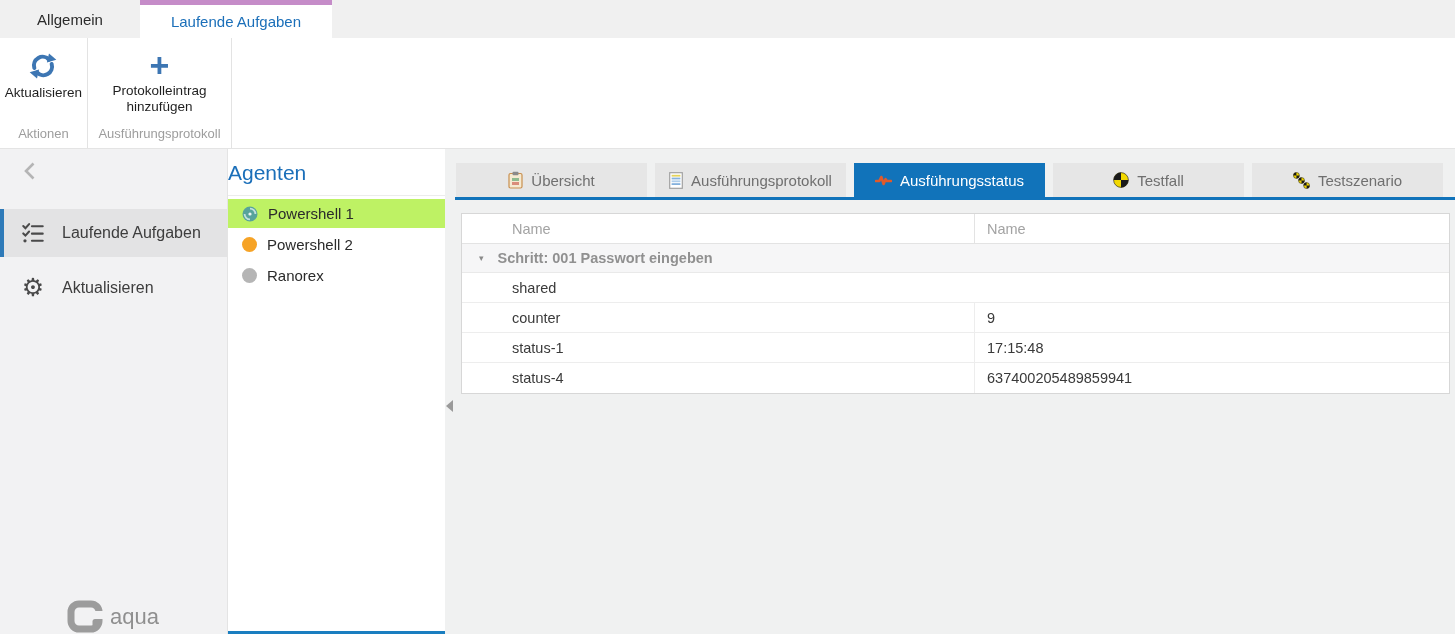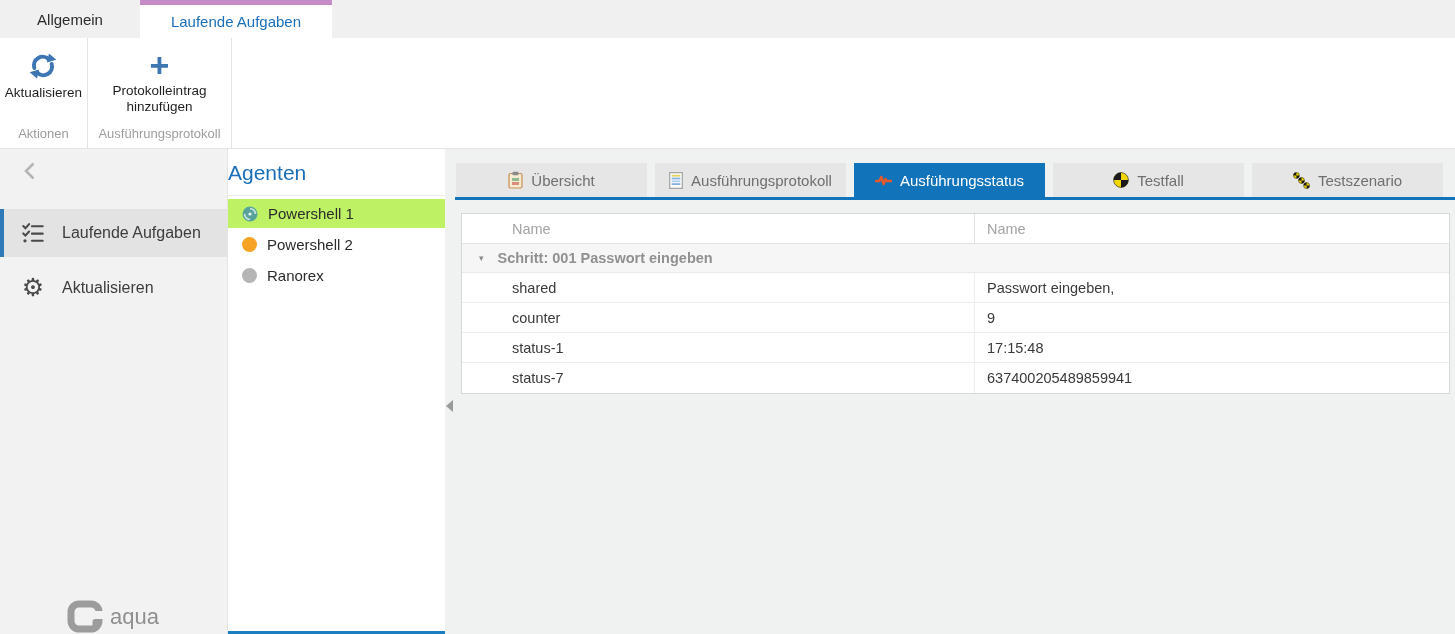--- a/index.html
+++ b/index.html
@@ -254,31 +254,30 @@
         <div class="trow thead">
           <div class="c1">Name</div>
           <div class="c2">Name</div>
         </div>
         <div class="tgroup">
           <span class="tri">▾</span>
           <span class="glbl">Schritt: 001 Passwort eingeben</span>
         </div>
         <div class="trow">
           <div class="c1">shared</div>
-          <div class="c2">Passwort eingeben,</div>
         </div>
         <div class="trow">
           <div class="c1">counter</div>
           <div class="c2">9</div>
         </div>
         <div class="trow">
           <div class="c1">status-1</div>
           <div class="c2">17:15:48</div>
         </div>
         <div class="trow">
-          <div class="c1">status-7</div>
+          <div class="c1">status-4</div>
           <div class="c2">637400205489859941</div>
         </div>
       </div>
     </div>
 
   </div>
 </div>
 
 </body></html>

